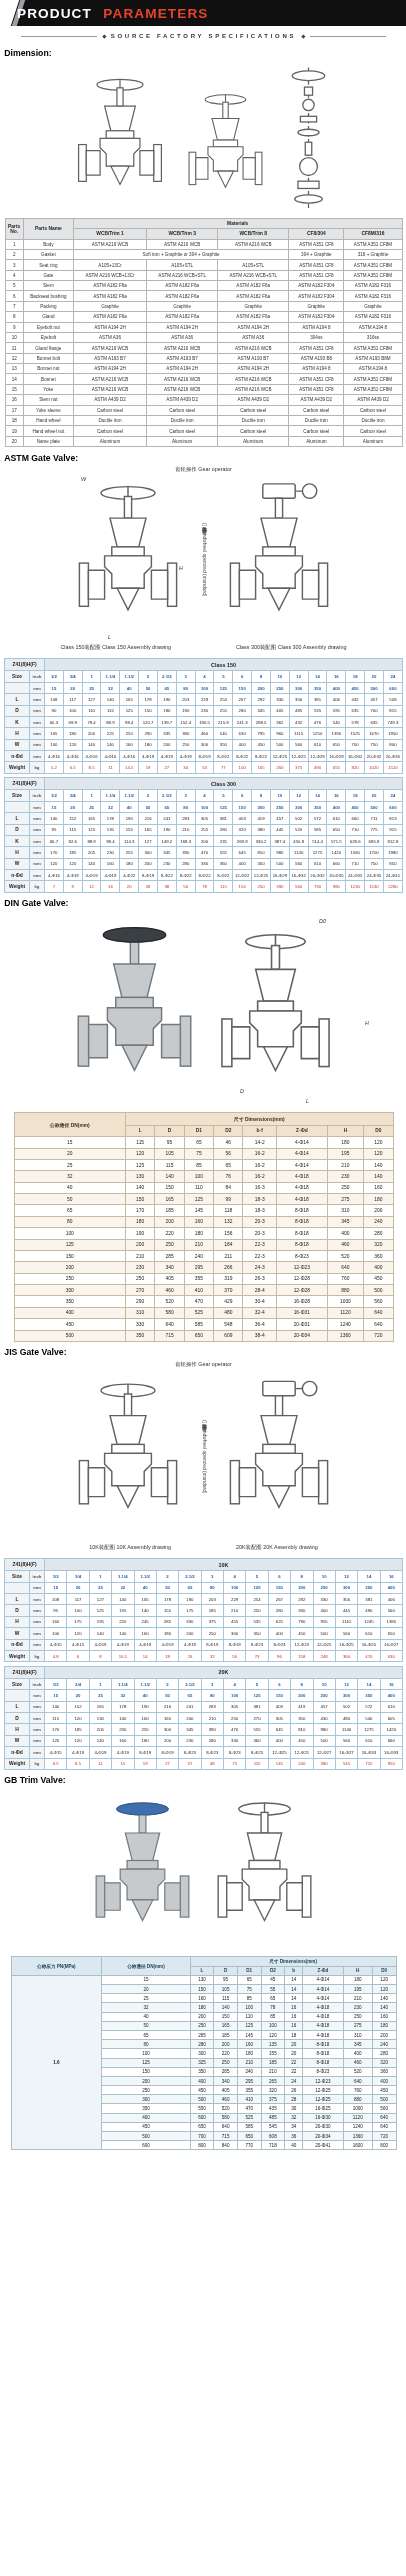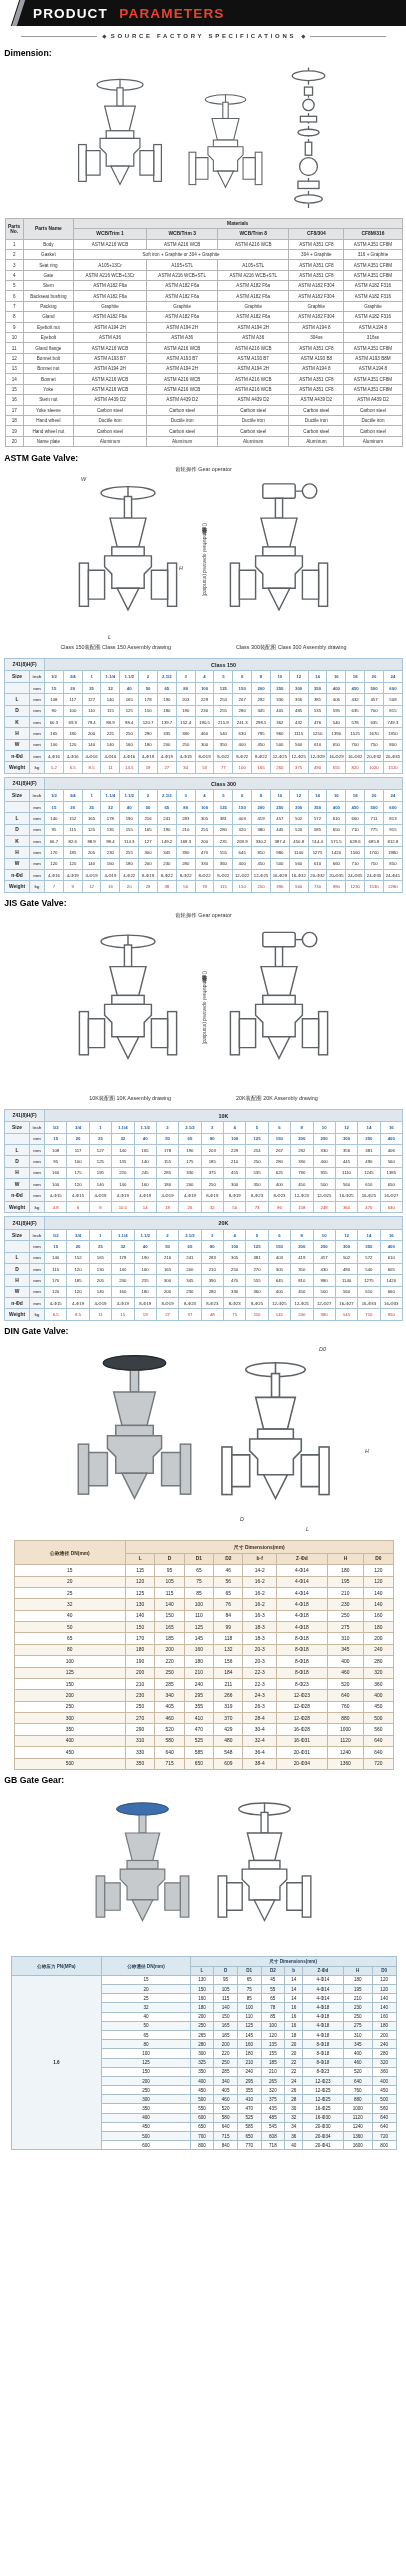--- a/index.html
+++ b/index.html
@@ -1,19 +1,19 @@
 <!DOCTYPE html>
 <html style="font-size:8.7px"><head>
 <meta charset="utf-8">
 <style>
   *{box-sizing:border-box;margin:0;padding:0}
   html,body{background:#fff}
   body{width:407px;margin:0 auto;font-family:"Liberation Sans",sans-serif;color:#222}
   
-  .band{position:relative;height:26px;background:#101010;display:flex;align-items:center;padding-left:33px;overflow:hidden}
+  .band{position:relative;height:26px;background:#101010;display:flex;align-items:center;padding-left:17px;overflow:hidden}
   .band::before{content:"";position:absolute;left:-7.6px;top:0;width:23px;height:26px;background:#fff;transform:skewX(-18deg)}
   .band::after{content:"";position:absolute;left:16.3px;top:0;width:5.4px;height:26px;background:#9aa0a6;transform:skewX(-18deg)}
   .band-title{font-size:13.6px;font-weight:bold;letter-spacing:1.1px;color:#fff;z-index:1}
   .band-title .red{color:#e8432e;margin-left:6.5px}
   .subrow{display:flex;align-items:center;justify-content:center;gap:5.4px;padding:7px 0 3.3px}
   .hline{width:76px;height:0.5px;background:#9a9a9a}
   .diam{width:2.7px;height:2.7px;background:#444;transform:rotate(45deg)}
   .subtitle{font-size:6px;letter-spacing:2.7px;color:#333;font-weight:bold}
   
   .section{margin-top:3px}
@@ -825,20 +825,253 @@
             <td class="red">980</td>
             <td class="red">1230</td>
             <td class="red">1530</td>
             <td class="red">2280</td>
           </tr>
         </tbody>
       </table>
   </section>
 
   <section class="section">
+    <h2 class="section-h">DIN Gate Valve:</h2>
+    <div class="draw-row">
+      <span class="dimlabel dl2-d0">D0</span>
+      <span class="dimlabel dl2-h">H</span>
+      <span class="dimlabel dl2-l">L</span>
+      <span class="dimlabel dl2-d">D</span>
+      <svg class="u-photo" width="125" height="190" viewBox="0 0 120 180">
+        <use href="#sym-valve"></use>
+        <ellipse class="hw-dark" cx="60" cy="16" rx="30" ry="7"></ellipse>
+      </svg>
+      <svg class="u-line" width="119" height="184" viewBox="0 0 120 180">
+          <use href="#sym-valve"></use>
+        </svg>
+    </div>
+    <table class="grid">
+        <tbody>
+          <tr>
+            <th rowspan="2">公称通径 DN(mm)</th>
+            <th colspan="8">尺寸 Dimensions(mm)</th>
+          </tr>
+          <tr>
+            <th>L</th>
+            <th>D</th>
+            <th>D1</th>
+            <th>D2</th>
+            <th>b-f</th>
+            <th>Z-Φd</th>
+            <th>H</th>
+            <th>D0</th>
+          </tr>
+          <tr>
+            <td>15</td>
+            <td>115</td>
+            <td>95</td>
+            <td>65</td>
+            <td>46</td>
+            <td>14-2</td>
+            <td>4-Φ14</td>
+            <td>180</td>
+            <td>120</td>
+          </tr>
+          <tr>
+            <td>20</td>
+            <td>120</td>
+            <td>105</td>
+            <td>75</td>
+            <td>56</td>
+            <td>16-2</td>
+            <td>4-Φ14</td>
+            <td>195</td>
+            <td>120</td>
+          </tr>
+          <tr>
+            <td>25</td>
+            <td>125</td>
+            <td>115</td>
+            <td>85</td>
+            <td>65</td>
+            <td>16-2</td>
+            <td>4-Φ14</td>
+            <td>210</td>
+            <td>140</td>
+          </tr>
+          <tr>
+            <td>32</td>
+            <td>130</td>
+            <td>140</td>
+            <td>100</td>
+            <td>76</td>
+            <td>16-2</td>
+            <td>4-Φ18</td>
+            <td>230</td>
+            <td>140</td>
+          </tr>
+          <tr>
+            <td>40</td>
+            <td>140</td>
+            <td>150</td>
+            <td>110</td>
+            <td>84</td>
+            <td>16-3</td>
+            <td>4-Φ18</td>
+            <td>250</td>
+            <td>160</td>
+          </tr>
+          <tr>
+            <td>50</td>
+            <td>150</td>
+            <td>165</td>
+            <td>125</td>
+            <td>99</td>
+            <td>18-3</td>
+            <td>4-Φ18</td>
+            <td>275</td>
+            <td>180</td>
+          </tr>
+          <tr>
+            <td>65</td>
+            <td>170</td>
+            <td>185</td>
+            <td>145</td>
+            <td>118</td>
+            <td>18-3</td>
+            <td>8-Φ18</td>
+            <td>310</td>
+            <td>200</td>
+          </tr>
+          <tr>
+            <td>80</td>
+            <td>180</td>
+            <td>200</td>
+            <td>160</td>
+            <td>132</td>
+            <td>20-3</td>
+            <td>8-Φ18</td>
+            <td>345</td>
+            <td>240</td>
+          </tr>
+          <tr>
+            <td>100</td>
+            <td>190</td>
+            <td>220</td>
+            <td>180</td>
+            <td>156</td>
+            <td>20-3</td>
+            <td>8-Φ18</td>
+            <td>400</td>
+            <td>280</td>
+          </tr>
+          <tr>
+            <td>125</td>
+            <td>200</td>
+            <td>250</td>
+            <td>210</td>
+            <td>184</td>
+            <td>22-3</td>
+            <td>8-Φ18</td>
+            <td>460</td>
+            <td>320</td>
+          </tr>
+          <tr>
+            <td>150</td>
+            <td>210</td>
+            <td>285</td>
+            <td>240</td>
+            <td>211</td>
+            <td>22-3</td>
+            <td>8-Φ23</td>
+            <td>520</td>
+            <td>360</td>
+          </tr>
+          <tr>
+            <td>200</td>
+            <td>230</td>
+            <td>340</td>
+            <td>295</td>
+            <td>266</td>
+            <td>24-3</td>
+            <td>12-Φ23</td>
+            <td>640</td>
+            <td>400</td>
+          </tr>
+          <tr>
+            <td>250</td>
+            <td>250</td>
+            <td>405</td>
+            <td>355</td>
+            <td>319</td>
+            <td>26-3</td>
+            <td>12-Φ28</td>
+            <td>760</td>
+            <td>450</td>
+          </tr>
+          <tr>
+            <td>300</td>
+            <td>270</td>
+            <td>460</td>
+            <td>410</td>
+            <td>370</td>
+            <td>28-4</td>
+            <td>12-Φ28</td>
+            <td>880</td>
+            <td>500</td>
+          </tr>
+          <tr>
+            <td>350</td>
+            <td>290</td>
+            <td>520</td>
+            <td>470</td>
+            <td>429</td>
+            <td>30-4</td>
+            <td>16-Φ28</td>
+            <td>1000</td>
+            <td>560</td>
+          </tr>
+          <tr>
+            <td>400</td>
+            <td>310</td>
+            <td>580</td>
+            <td>525</td>
+            <td>480</td>
+            <td>32-4</td>
+            <td>16-Φ31</td>
+            <td>1120</td>
+            <td>640</td>
+          </tr>
+          <tr>
+            <td>450</td>
+            <td>330</td>
+            <td>640</td>
+            <td>585</td>
+            <td>548</td>
+            <td>36-4</td>
+            <td>20-Φ31</td>
+            <td>1240</td>
+            <td>640</td>
+          </tr>
+          <tr>
+            <td>500</td>
+            <td>350</td>
+            <td>715</td>
+            <td>650</td>
+            <td>609</td>
+            <td>38-4</td>
+            <td>20-Φ34</td>
+            <td>1360</td>
+            <td>720</td>
+          </tr>
+        </tbody>
+      </table>
+  </section>
+
+  <section class="section">
     <h2 class="section-h">JIS Gate Valve:</h2>
     <div class="notes-row">
       <span class="note">齿轮操作 Gear operator</span>
     </div>
     <div class="draw-row">
       <svg class="u-line" width="108" height="168" viewBox="0 0 120 180">
           <use href="#sym-valve"></use>
         </svg>
       <span class="vnote">手轮操作(标准) Handwheel operated (standard)</span>
       <svg class="u-line" width="108" height="168" viewBox="0 0 120 180">
@@ -1221,254 +1454,21 @@
             <td class="red">380</td>
             <td class="red">545</td>
             <td class="red">710</td>
             <td class="red">950</td>
           </tr>
         </tbody>
       </table>
   </section>
 
   <section class="section">
-    <h2 class="section-h">DIN Gate Valve:</h2>
-    <div class="draw-row">
-      <span class="dimlabel dl2-d0">D0</span>
-      <span class="dimlabel dl2-h">H</span>
-      <span class="dimlabel dl2-l">L</span>
-      <span class="dimlabel dl2-d">D</span>
-      <svg class="u-photo" width="125" height="190" viewBox="0 0 120 180">
-        <use href="#sym-valve"></use>
-        <ellipse class="hw-dark" cx="60" cy="16" rx="30" ry="7"></ellipse>
-      </svg>
-      <svg class="u-line" width="119" height="184" viewBox="0 0 120 180">
-          <use href="#sym-valve"></use>
-        </svg>
-    </div>
-    <table class="grid">
-        <tbody>
-          <tr>
-            <th rowspan="2">公称通径 DN(mm)</th>
-            <th colspan="8">尺寸 Dimensions(mm)</th>
-          </tr>
-          <tr>
-            <th>L</th>
-            <th>D</th>
-            <th>D1</th>
-            <th>D2</th>
-            <th>b-f</th>
-            <th>Z-Φd</th>
-            <th>H</th>
-            <th>D0</th>
-          </tr>
-          <tr>
-            <td>15</td>
-            <td>115</td>
-            <td>95</td>
-            <td>65</td>
-            <td>46</td>
-            <td>14-2</td>
-            <td>4-Φ14</td>
-            <td>180</td>
-            <td>120</td>
-          </tr>
-          <tr>
-            <td>20</td>
-            <td>120</td>
-            <td>105</td>
-            <td>75</td>
-            <td>56</td>
-            <td>16-2</td>
-            <td>4-Φ14</td>
-            <td>195</td>
-            <td>120</td>
-          </tr>
-          <tr>
-            <td>25</td>
-            <td>125</td>
-            <td>115</td>
-            <td>85</td>
-            <td>65</td>
-            <td>16-2</td>
-            <td>4-Φ14</td>
-            <td>210</td>
-            <td>140</td>
-          </tr>
-          <tr>
-            <td>32</td>
-            <td>130</td>
-            <td>140</td>
-            <td>100</td>
-            <td>76</td>
-            <td>16-2</td>
-            <td>4-Φ18</td>
-            <td>230</td>
-            <td>140</td>
-          </tr>
-          <tr>
-            <td>40</td>
-            <td>140</td>
-            <td>150</td>
-            <td>110</td>
-            <td>84</td>
-            <td>16-3</td>
-            <td>4-Φ18</td>
-            <td>250</td>
-            <td>160</td>
-          </tr>
-          <tr>
-            <td>50</td>
-            <td>150</td>
-            <td>165</td>
-            <td>125</td>
-            <td>99</td>
-            <td>18-3</td>
-            <td>4-Φ18</td>
-            <td>275</td>
-            <td>180</td>
-          </tr>
-          <tr>
-            <td>65</td>
-            <td>170</td>
-            <td>185</td>
-            <td>145</td>
-            <td>118</td>
-            <td>18-3</td>
-            <td>8-Φ18</td>
-            <td>310</td>
-            <td>200</td>
-          </tr>
-          <tr>
-            <td>80</td>
-            <td>180</td>
-            <td>200</td>
-            <td>160</td>
-            <td>132</td>
-            <td>20-3</td>
-            <td>8-Φ18</td>
-            <td>345</td>
-            <td>240</td>
-          </tr>
-          <tr>
-            <td>100</td>
-            <td>190</td>
-            <td>220</td>
-            <td>180</td>
-            <td>156</td>
-            <td>20-3</td>
-            <td>8-Φ18</td>
-            <td>400</td>
-            <td>280</td>
-          </tr>
-          <tr>
-            <td>125</td>
-            <td>200</td>
-            <td>250</td>
-            <td>210</td>
-            <td>184</td>
-            <td>22-3</td>
-            <td>8-Φ18</td>
-            <td>460</td>
-            <td>320</td>
-          </tr>
-          <tr>
-            <td>150</td>
-            <td>210</td>
-            <td>285</td>
-            <td>240</td>
-            <td>211</td>
-            <td>22-3</td>
-            <td>8-Φ23</td>
-            <td>520</td>
-            <td>360</td>
-          </tr>
-          <tr>
-            <td>200</td>
-            <td>230</td>
-            <td>340</td>
-            <td>295</td>
-            <td>266</td>
-            <td>24-3</td>
-            <td>12-Φ23</td>
-            <td>640</td>
-            <td>400</td>
-          </tr>
-          <tr>
-            <td>250</td>
-            <td>250</td>
-            <td>405</td>
-            <td>355</td>
-            <td>319</td>
-            <td>26-3</td>
-            <td>12-Φ28</td>
-            <td>760</td>
-            <td>450</td>
-          </tr>
-          <tr>
-            <td>300</td>
-            <td>270</td>
-            <td>460</td>
-            <td>410</td>
-            <td>370</td>
-            <td>28-4</td>
-            <td>12-Φ28</td>
-            <td>880</td>
-            <td>500</td>
-          </tr>
-          <tr>
-            <td>350</td>
-            <td>290</td>
-            <td>520</td>
-            <td>470</td>
-            <td>429</td>
-            <td>30-4</td>
-            <td>16-Φ28</td>
-            <td>1000</td>
-            <td>560</td>
-          </tr>
-          <tr>
-            <td>400</td>
-            <td>310</td>
-            <td>580</td>
-            <td>525</td>
-            <td>480</td>
-            <td>32-4</td>
-            <td>16-Φ31</td>
-            <td>1120</td>
-            <td>640</td>
-          </tr>
-          <tr>
-            <td>450</td>
-            <td>330</td>
-            <td>640</td>
-            <td>585</td>
-            <td>548</td>
-            <td>36-4</td>
-            <td>20-Φ31</td>
-            <td>1240</td>
-            <td>640</td>
-          </tr>
-          <tr>
-            <td>500</td>
-            <td>350</td>
-            <td>715</td>
-            <td>650</td>
-            <td>609</td>
-            <td>38-4</td>
-            <td>20-Φ34</td>
-            <td>1360</td>
-            <td>720</td>
-          </tr>
-        </tbody>
-      </table>
-  </section>
-
-  <section class="section">
-    <h2 class="section-h">GB Gate Gear:</h2>
+    <h2 class="section-h">GB Trim Valve:</h2>
     <div class="draw-row">
       <svg class="u-photo" width="103" height="157" viewBox="0 0 120 180">
         <use href="#sym-valve"></use>
         <ellipse class="hw-blue" cx="60" cy="16" rx="30" ry="7"></ellipse>
       </svg>
       <svg class="u-line" width="103" height="157" viewBox="0 0 120 180">
           <use href="#sym-valve"></use>
         </svg>
     </div>
     <table class="grid2">

